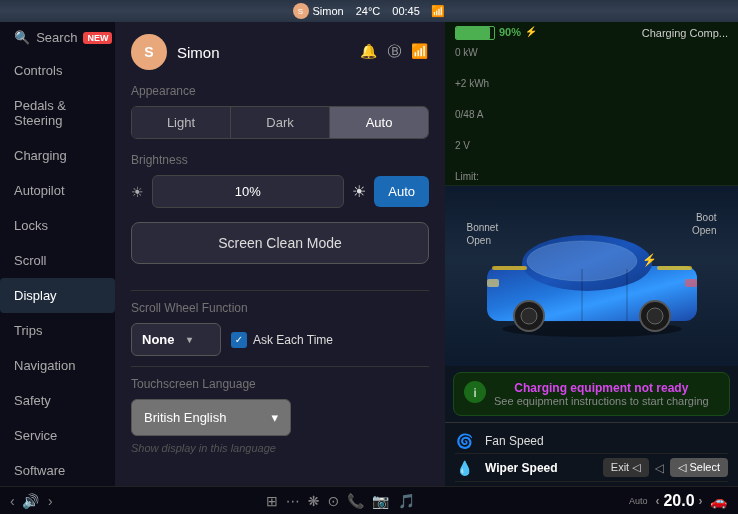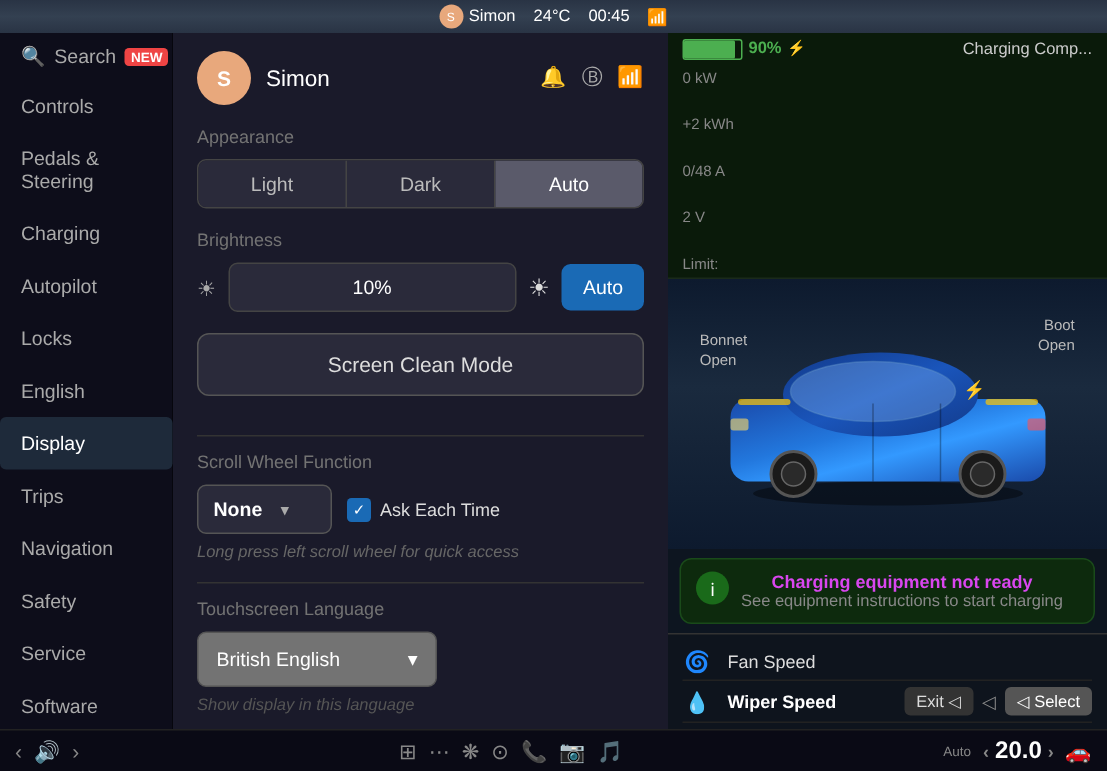--- a/index.html
+++ b/index.html
@@ -465,21 +465,21 @@
     <div class="sidebar-item">
       <span>Charging</span>
     </div>
     <div class="sidebar-item">
       <span>Autopilot</span>
     </div>
     <div class="sidebar-item">
       <span>Locks</span>
     </div>
     <div class="sidebar-item">
-      <span>English</span>
+      <span>Scroll</span>
     </div>
     <div class="sidebar-item active">
       <span>Display</span>
     </div>
     <div class="sidebar-item">
       <span>Trips</span>
     </div>
     <div class="sidebar-item">
       <span>Navigation</span>
     </div>
@@ -537,21 +537,20 @@
     <div class="scroll-function-row">
       <div class="dropdown-select">
         <span>None</span>
         <span class="dropdown-chevron">▾</span>
       </div>
       <div class="checkbox-row">
         <div class="checkbox">✓</div>
         <span class="checkbox-label">Ask Each Time</span>
       </div>
     </div>
-    <div class="hint-text">Long press left scroll wheel for quick access</div>
 
     <div class="divider"></div>
 
     <div class="section-label">Touchscreen Language</div>
     <div class="lang-dropdown">
       <span>British English</span>
       <span>▾</span>
     </div>
     <div class="show-display-text">Show display in this language</div>
     

